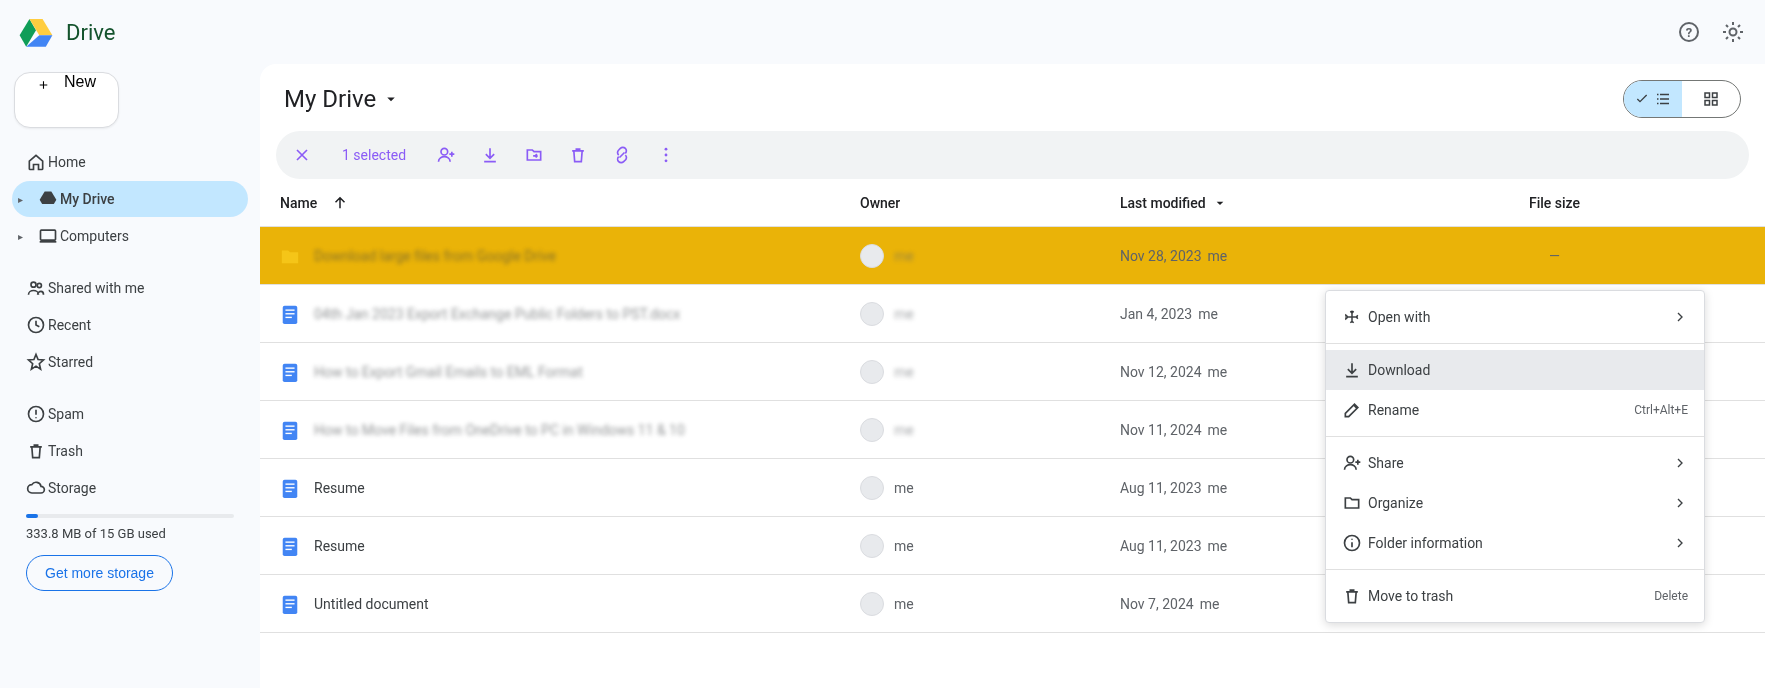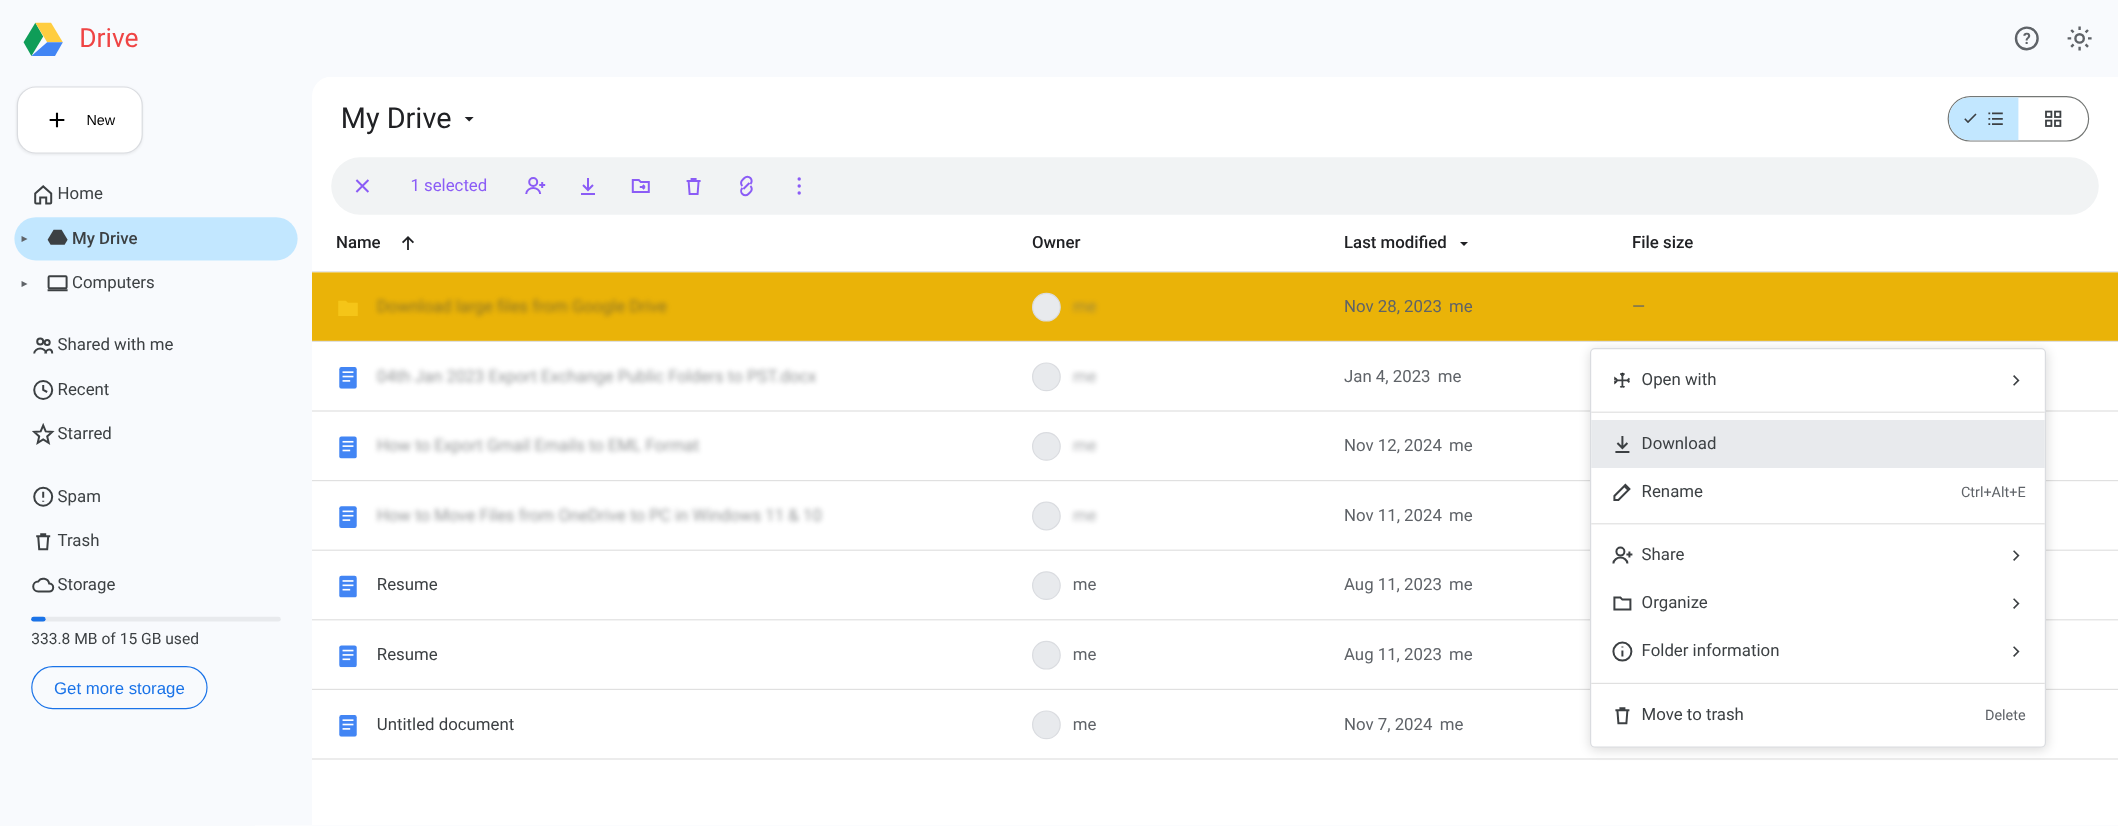--- a/index.html
+++ b/index.html
@@ -2,34 +2,34 @@
 <html><head>
 <meta charset="utf-8">
 <style>
   * { box-sizing: border-box; }
   html, body { margin:0; padding:0; font-family: "Google Sans", Roboto, Arial, sans-serif; color:#3c4043; height:100%; }
   body { background:#f8fafd; width:1765px; height:688px; overflow:hidden; }
 
   
   .header { display:flex; align-items:center; height:64px; padding:0 16px; gap:24px; }
   .logo-area { display:flex; align-items:center; gap:10px; width:225px; }
-  .logo-area span.app-name { font-size:22px; color:#ef4444; }
+  .logo-area span.app-name { font-size:22px; color:#14532d; }
   .search-wrap { flex:0 0 870px; }
   .search { display:flex; align-items:center; background:#eaf1fb; border-radius:24px; height:48px; padding:0 18px; gap:14px; color:#5f6368; }
   .search input { flex:1; border:none; background:transparent; font-size:16px; outline:none; color:#3c4043; }
   .spacer { flex:1; }
   .header-icons { display:flex; align-items:center; gap:20px; color:#5f6368; margin-right:4px; }
 
   
   .layout { display:flex; height:calc(100% - 64px); }
   .sidebar { width:260px; flex-shrink:0; padding:4px 12px 0 12px; }
   .main { flex:1; background:#fff; border-top-left-radius:16px; border-top:1px solid transparent; padding-top:8px; overflow:hidden; position:relative; }
 
   
-  .new-btn { display:flex; align-items:center; gap:14px; background:#fff; border:1px solid #dadce0; border-radius:16px; height:56px; padding:0 22px; width:105px; font-size:12px; font-weight:500; box-shadow:0 1px 2px rgba(60,64,67,.08); cursor:pointer; margin:4px 0 16px 2px; }
+  .new-btn { display:flex; gap:14px; background:#fff; border:1px solid #dadce0; border-radius:16px; height:56px; padding:0 22px; width:105px; font-size:16px; font-weight:500; box-shadow:0 1px 2px rgba(60,64,67,.08); cursor:pointer; margin:4px 0 16px 2px; }
   .side-item { display:flex; align-items:center; gap:2px; height:36px; border-radius:18px; padding:0 14px 0 14px; margin:1px 0; cursor:pointer; font-size:14px; color:#3c4043; }
   .side-item.indented { padding-left:26px; position:relative; }
   .side-item .caret { position:absolute; left:6px; font-size:10px; color:#5f6368; }
   .side-item.active { background:#c2e7ff; font-weight:500; }
   .side-sep { height:14px; }
   .storage-bar { height:4px; background:#e8eaed; border-radius:2px; margin:8px 14px 8px 14px; position:relative; }
   .storage-bar::after { content:''; position:absolute; left:0; top:0; bottom:0; width:6%; background:#1a73e8; border-radius:2px; }
   .storage-text { font-size:13px; color:#3c4043; padding-left:14px; margin-bottom:14px; }
   .get-storage { border:1px solid #1a73e8; color:#1a73e8; background:transparent; border-radius:20px; padding:9px 18px; font-size:14px; margin-left:14px; cursor:pointer; font-weight:400; }
 
@@ -39,21 +39,21 @@
   .view-toggle { display:flex; border:1px solid #747775; border-radius:20px; overflow:hidden; }
   .view-toggle div { width:58px; height:36px; display:flex; align-items:center; justify-content:center; cursor:pointer; gap:4px; }
   .view-toggle .active { background:#c2e7ff; }
 
   .selection-bar { margin:6px 16px 0 16px; background:#f1f3f4; border-radius:24px; height:48px; display:flex; align-items:center; padding:0 10px; gap:24px; color:#8b5cf6; }
   .selection-bar .close { padding:0 6px; cursor:pointer; }
   .selection-bar .count { font-size:14px; margin-right:6px; }
   .selection-bar .sicon { cursor:pointer; display:flex; align-items:center; }
 
   
-  .thead, .trow { display:flex; align-items:center; padding:0 16px 0 20px; }
+  .thead, .trow { display:flex; align-items:center; padding:0 16px 0 20px;text-align:center; }
   .col-name { flex: 0 0 580px; display:flex; align-items:center; gap:14px; }
   .col-owner { flex: 0 0 260px; display:flex; align-items:center; gap:10px; color:#5f6368; }
   .col-mod { flex: 0 0 240px; display:flex; align-items:center; gap:6px; color:#5f6368; }
   .col-size { flex: 1; color:#5f6368; }
   .thead { height:48px; font-size:14px; color:#202124; font-weight:500; border-bottom:1px solid #e0e0e0; }
   .thead .col-owner, .thead .col-mod, .thead .col-size { color:#202124; }
   .trow { height:58px; border-bottom:1px solid #e0e0e0; font-size:14px; cursor:pointer; }
   .trow.selected { background:#eab308; }
   .trow .fname { color:#3c4043; white-space:nowrap; overflow:hidden; text-overflow:ellipsis; }
   .blurred { filter: blur(2px); opacity:0.55; }

